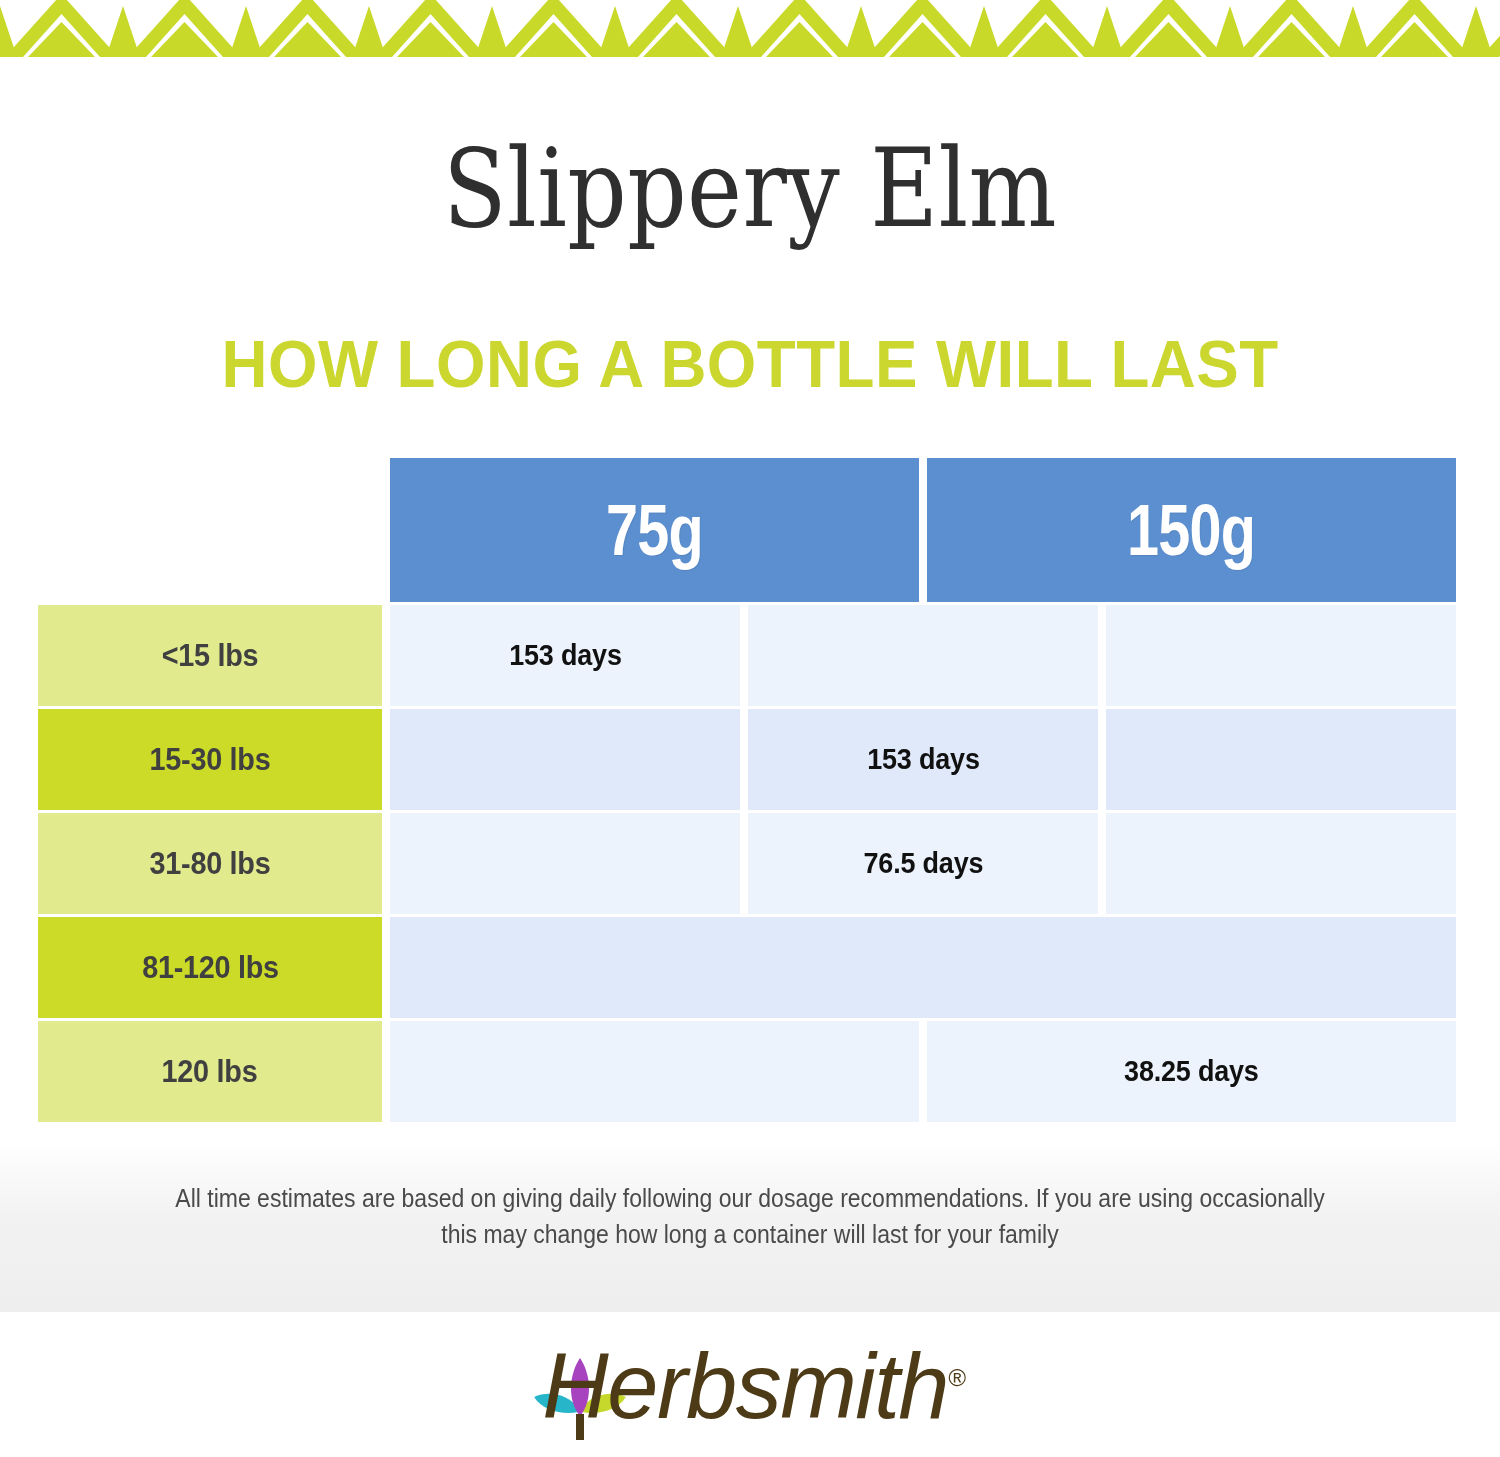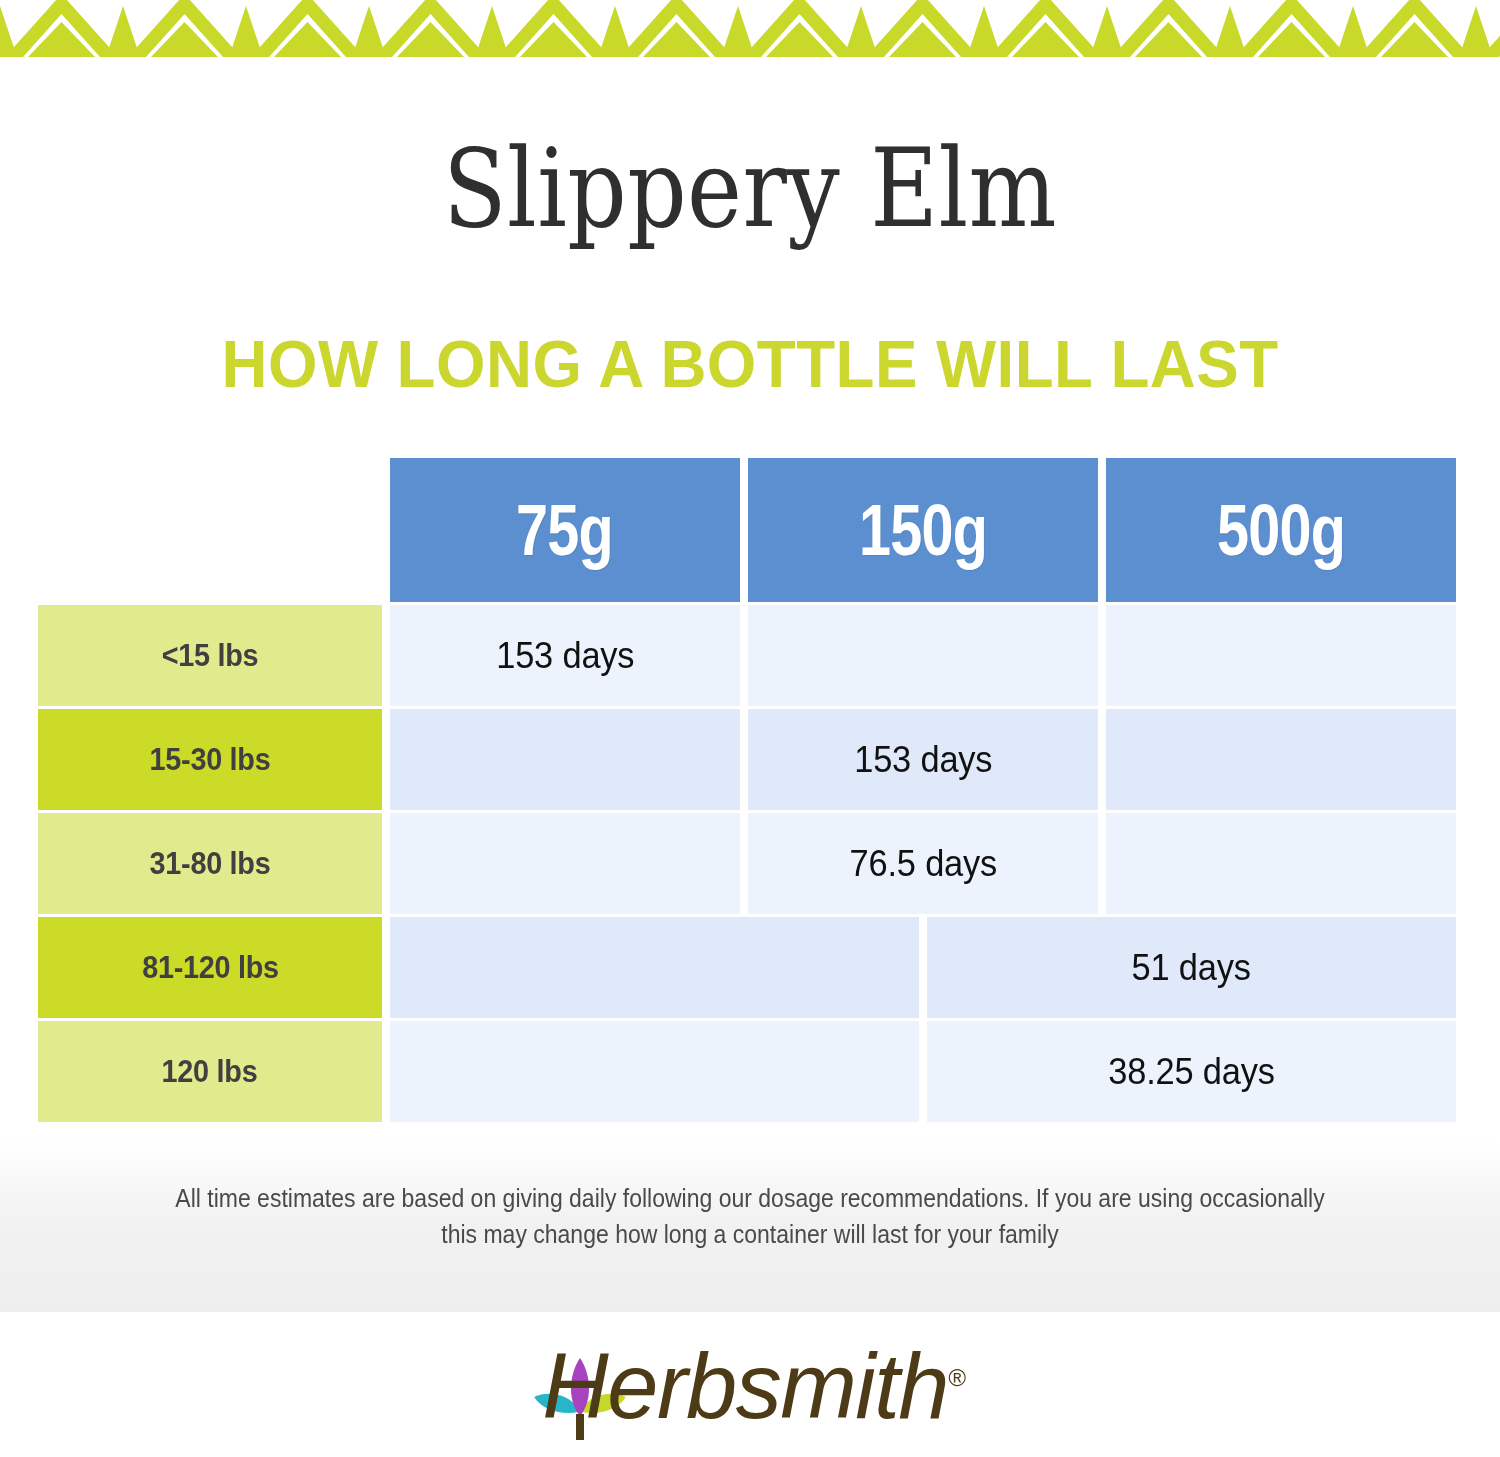--- a/index.html
+++ b/index.html
@@ -75,22 +75,22 @@
     flex:0 0 344px;
     display:flex; align-items:center; justify-content:center;
     font-weight:700;
     font-size:31px;
     color:#404040;
     letter-spacing:-0.3px;
   }
   .data-cell {
     flex:1 1 0;
     display:flex; align-items:center; justify-content:center;
-    font-weight:400;
-    font-size:37px;
+    font-weight:700;
+    font-size:29px;
     color:#111111;
     letter-spacing:-0.2px;
   }
 
   
   .header-row { height:144px; }
   .header-row .label-cell { background:transparent; }
   .header-row .data-cell {
     background:#5b8fcf;
     color:#ffffff;
@@ -195,23 +195,20 @@
   <div class="table-wrap">
 
     <div class="trow header-row">
       <div class="label-cell"></div>
       <div class="data-cell">
           <span>75g</span>
         </div>
       <div class="data-cell">
           <span>150g</span>
         </div>
-      <div class="data-cell">
-          <span>500g</span>
-        </div>
     </div>
 
     <div class="trow body-row alt1">
       <div class="label-cell">
           <span>&lt;15 lbs</span>
         </div>
       <div class="data-cell">
           <span>153 days</span>
         </div>
       <div class="data-cell">
@@ -251,23 +248,20 @@
           <span></span>
         </div>
     </div>
 
     <div class="trow body-row alt2">
       <div class="label-cell">
           <span>81-120 lbs</span>
         </div>
       <div class="data-cell">
           <span></span>
-        </div>
-      <div class="data-cell">
-          <span>51 days</span>
         </div>
     </div>
 
     <div class="trow body-row alt1">
       <div class="label-cell">
           <span>120 lbs</span>
         </div>
       <div class="data-cell">
           <span></span>
         </div>

